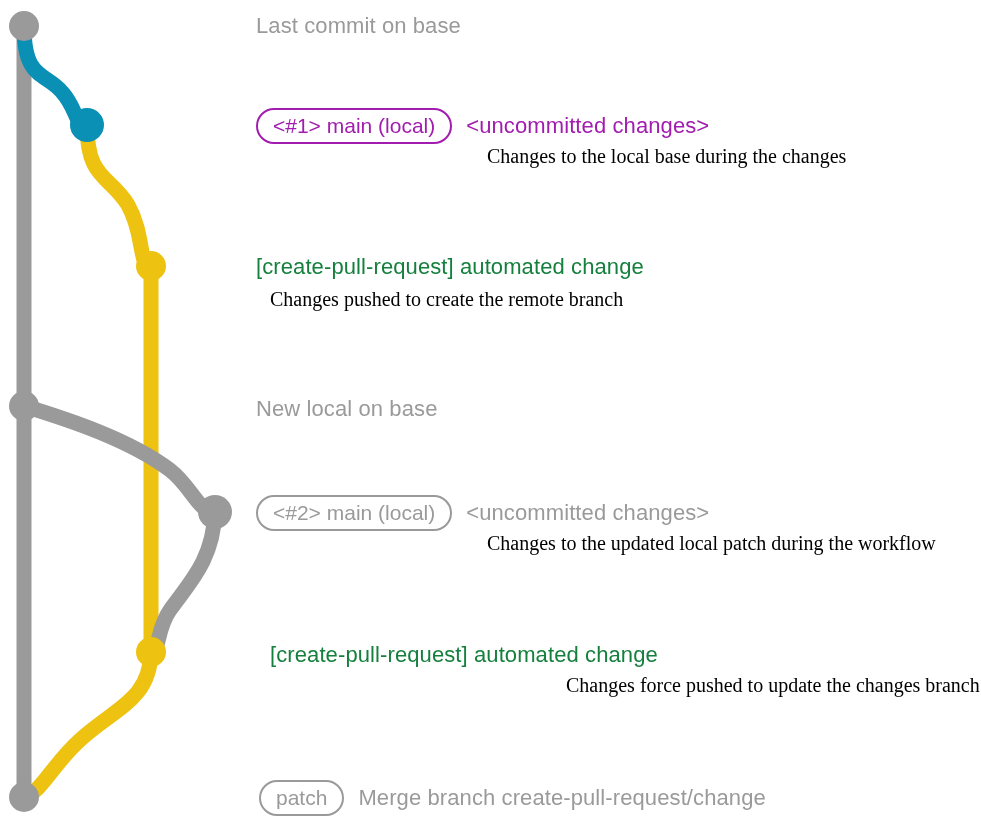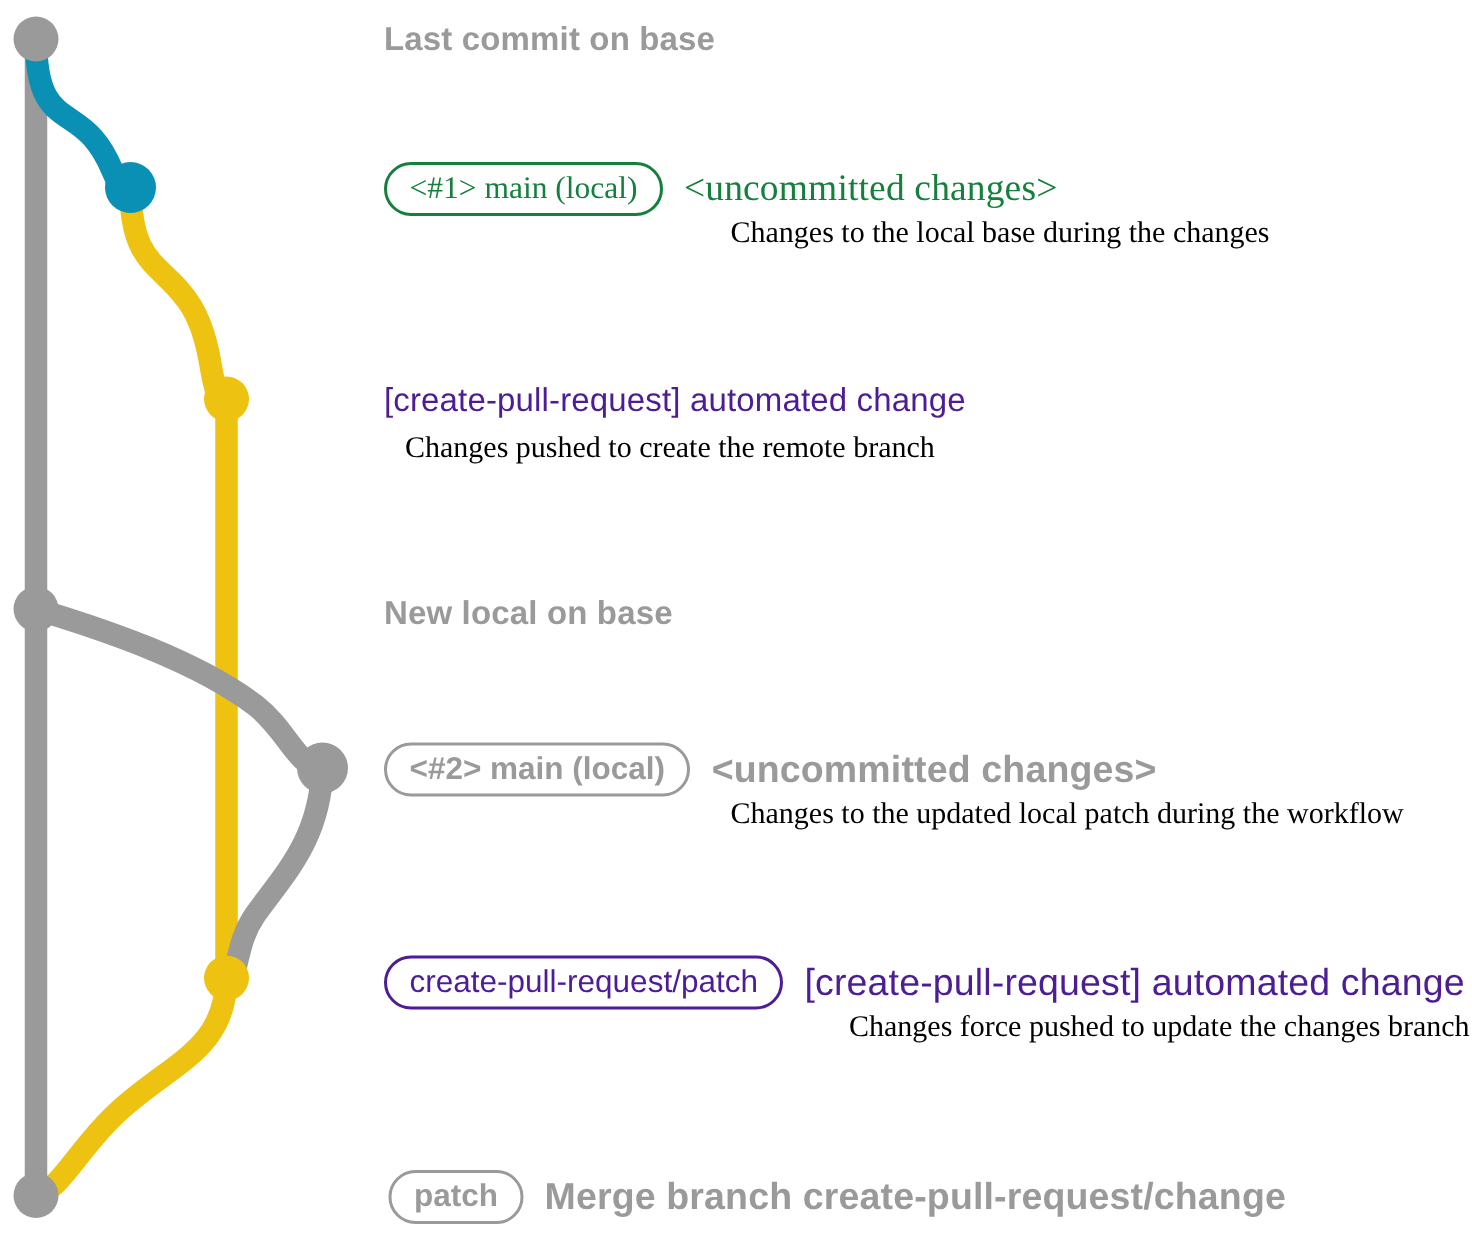--- a/index.html
+++ b/index.html
@@ -47,38 +47,38 @@
     border: 2px solid currentColor;
     border-radius: 20px;
     padding: 5px 15px 6px 15px;
     font-size: 21px;
     line-height: 1;
     font-family: "Liberation Sans", sans-serif;
     box-sizing: border-box;
   }
 
   .subject {
-    font-size: 25px;
+    font-size: 22px;
     margin-left: 14px;
     font-family: "Liberation Sans", sans-serif;
     letter-spacing: 0.1px;
   }
 
   
   .desc {
     position: absolute;
     font-family: "Liberation Serif", "DejaVu Serif", serif;
     font-size: 20px;
     color: #000000;
     white-space: nowrap;
   }
 
-  .c-teal   { color: #15803d; font-family: Liberation Serif, serif; }
-  .c-yellow { color: #4c1d95; }
-  .c-gray   { color: #9a9a9a; font-weight: bold; }
+  .c-teal   { color: #a21caf; }
+  .c-yellow { color: #15803d; }
+  .c-gray   { color: #9a9a9a; }
 </style>
 </head>
 <body>
 
 <svg id="graph-canvas" viewBox="0 0 981 827" width="981" height="827" xmlns="http://www.w3.org/2000/svg">
 
   <path d="M24,26 L24,406 L24,797" stroke="#9a9a9a" stroke-width="15" fill="none" stroke-linecap="round"></path>
 
   <path d="M24,26 C24,80 45,72 62,92 C78,110 74,125 87,125" stroke="#0a8fb5" stroke-width="15" fill="none" stroke-linecap="round"></path>
 
@@ -119,21 +119,20 @@
   <span class="plain-label c-gray">New local on base</span>
 </div>
 
 <div class="row" style="left:256px; top:513px; transform:translateY(-50%);">
   <span class="pill c-gray">&lt;#2&gt; main (local)</span>
   <span class="subject c-gray">&lt;uncommitted changes&gt;</span>
 </div>
 <div class="desc" style="left:487px; top:543px; transform:translateY(-50%);">Changes to the updated local patch during the workflow</div>
 
 <div class="row" style="left:256px; top:655px; transform:translateY(-50%);">
-  <span class="pill c-yellow">create-pull-request/patch</span>
   <span class="subject c-yellow">[create-pull-request] automated change</span>
 </div>
 <div class="desc" style="left:566px; top:685px; transform:translateY(-50%);">Changes force pushed to update the changes branch</div>
 
 <div class="row" style="left:259px; top:798px; transform:translateY(-50%);">
   <span class="pill c-gray">patch</span>
   <span class="subject c-gray">Merge branch create-pull-request/change</span>
 </div>
 
 </body></html>

